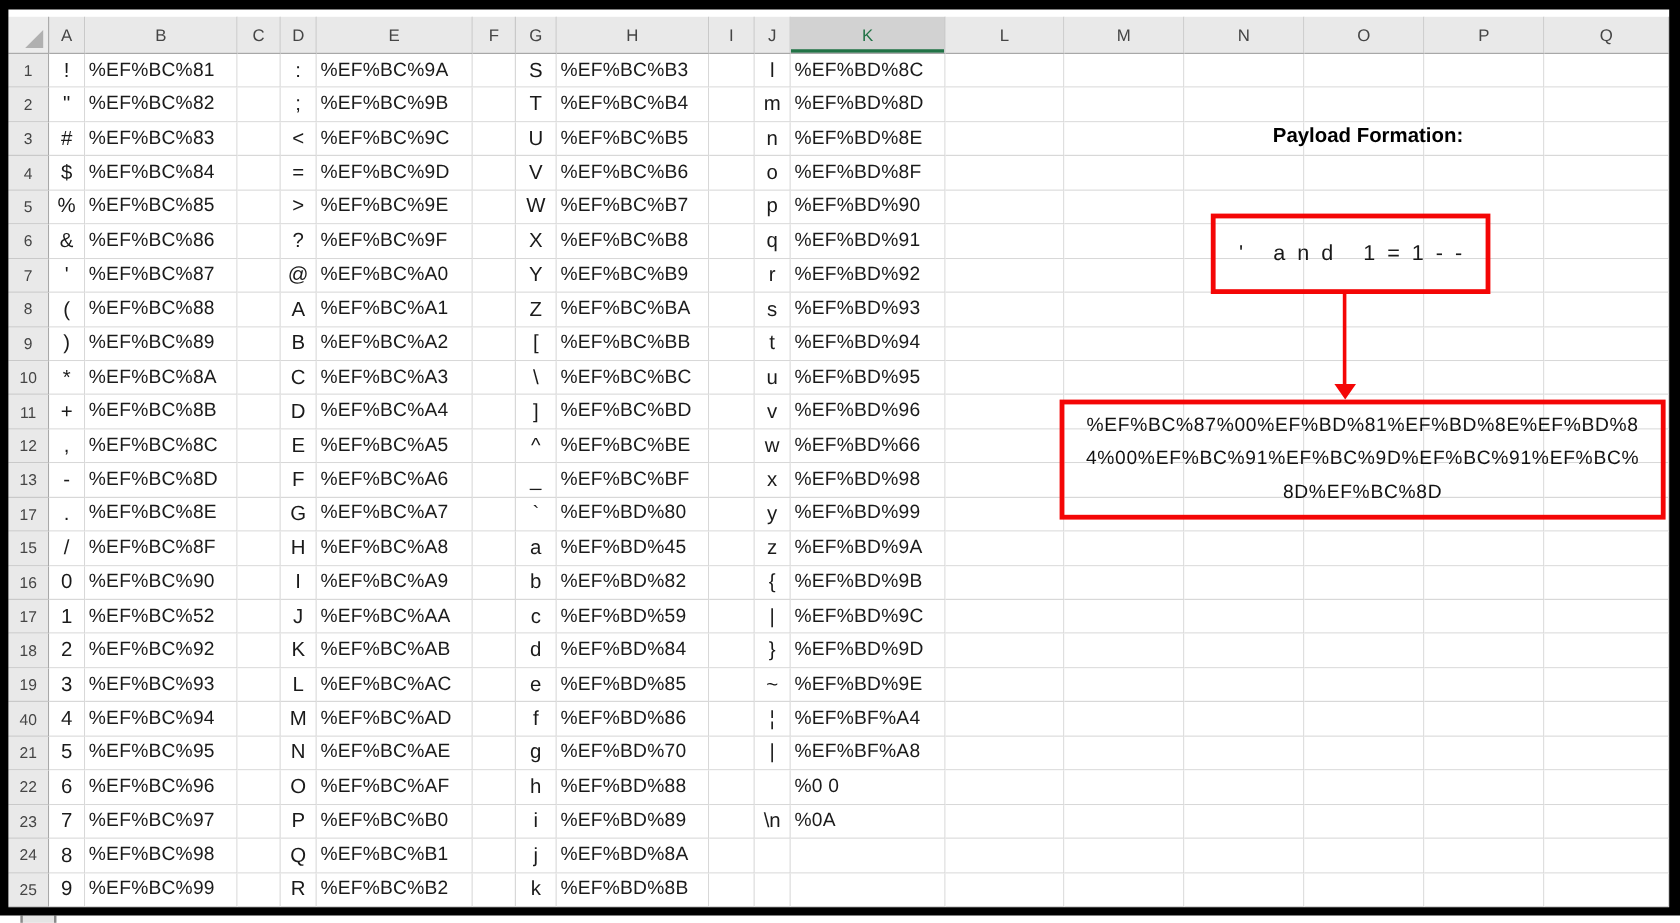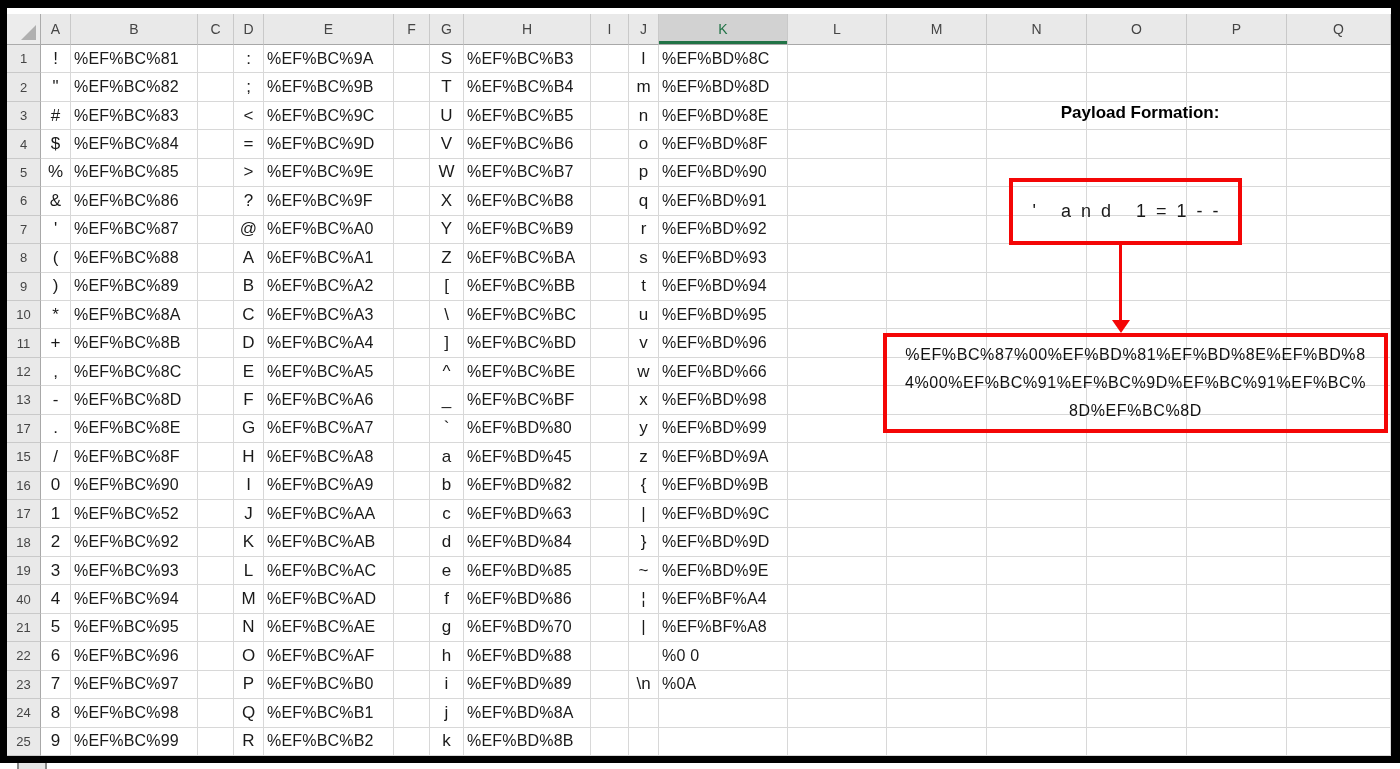--- a/index.html
+++ b/index.html
@@ -394,21 +394,21 @@
     <div class="cell"></div>
     <div class="cell"></div>
     <div class="rowhdr">17</div>
     <div class="cell char">1</div>
     <div class="cell code">%EF%BC%52</div>
     <div class="cell"></div>
     <div class="cell char">J</div>
     <div class="cell code">%EF%BC%AA</div>
     <div class="cell"></div>
     <div class="cell char">c</div>
-    <div class="cell code">%EF%BD%63</div>
+    <div class="cell code">%EF%BD%59</div>
     <div class="cell"></div>
     <div class="cell char">|</div>
     <div class="cell code">%EF%BD%9C</div>
     <div class="cell"></div>
     <div class="cell"></div>
     <div class="cell"></div>
     <div class="cell"></div>
     <div class="cell"></div>
     <div class="cell"></div>
     <div class="rowhdr">18</div>

